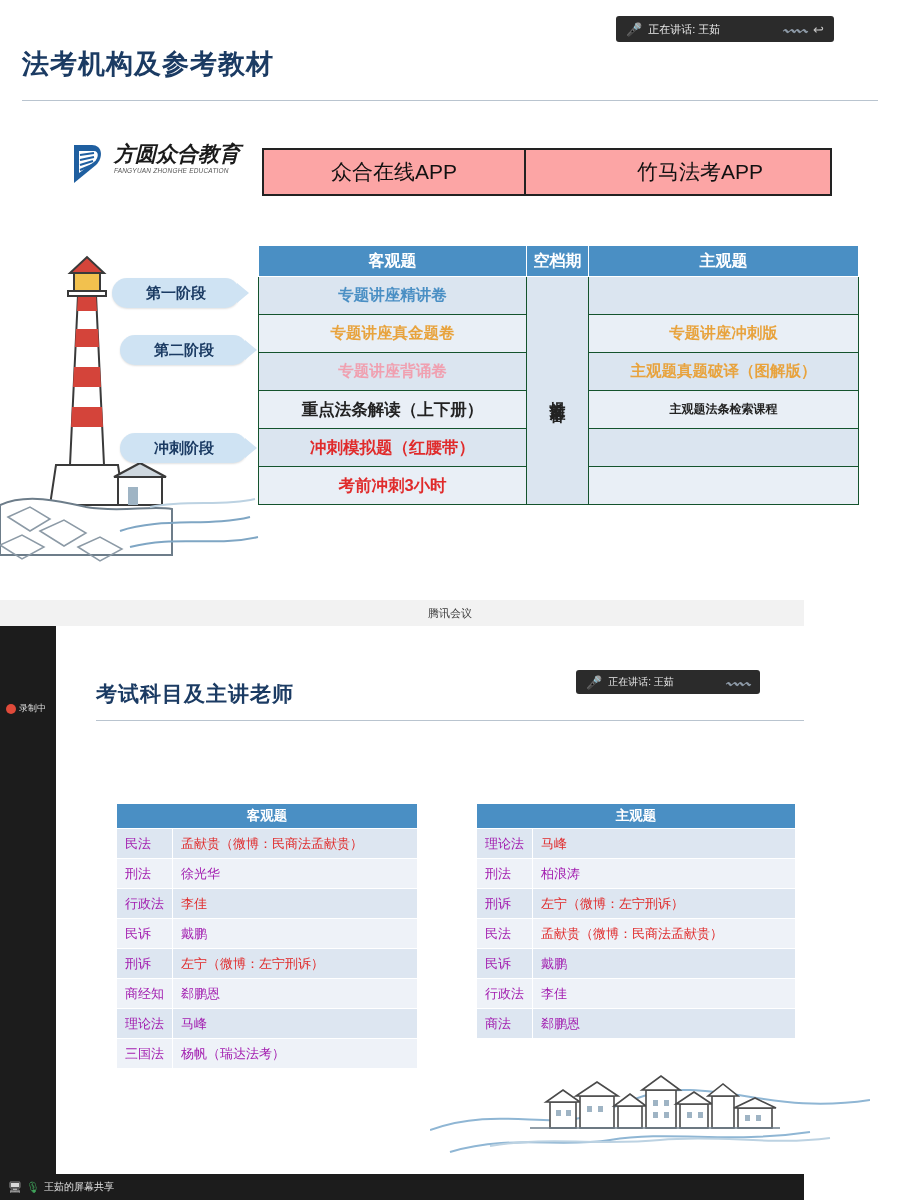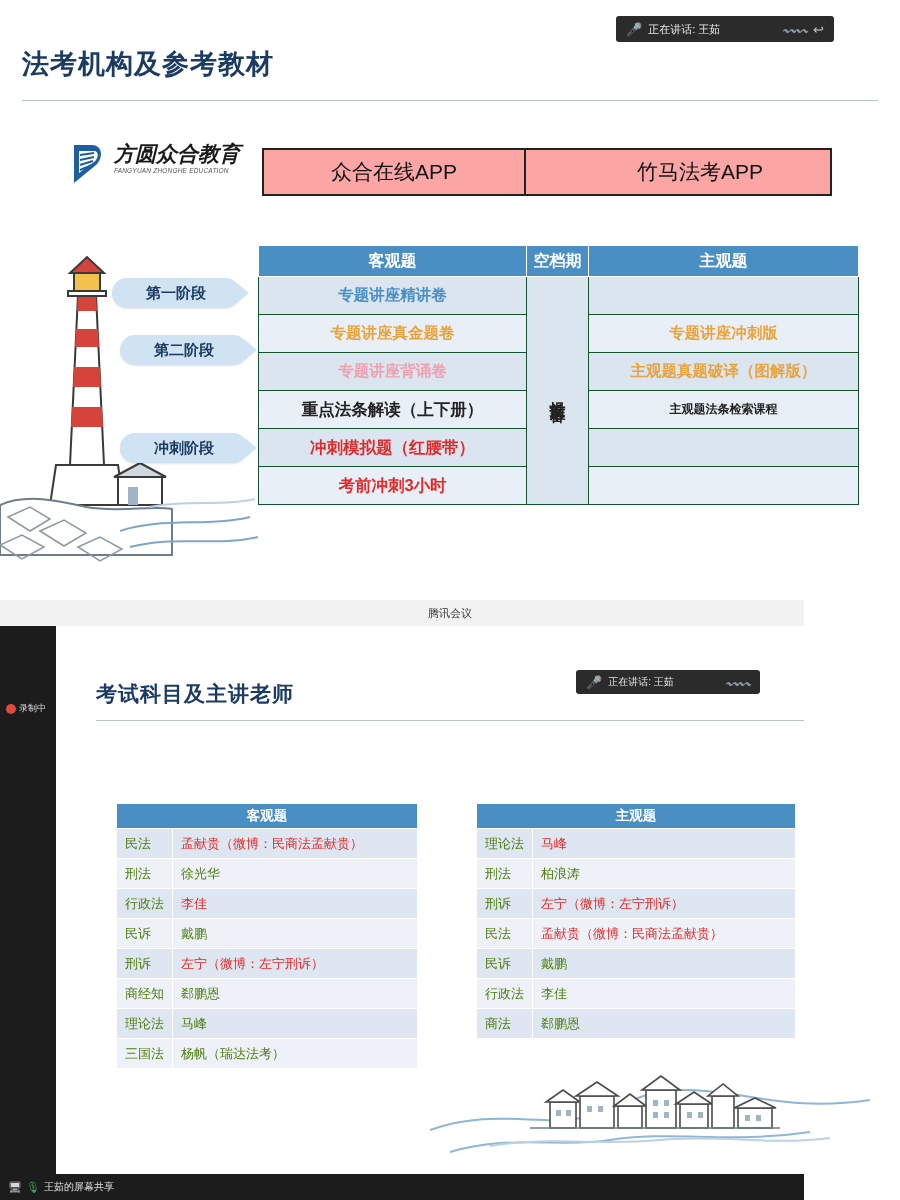--- a/index.html
+++ b/index.html
@@ -291,21 +291,21 @@
     font-weight: bold;
     font-size: 13.5px;
     height: 22px;
     border: 1px solid #ffffff;
   }
   .t2 td {
     height: 27px;
     border: 1px solid #ffffff;
     background: #eef2f8;
     padding-left: 8px;
-    color: #4d7c0f;
+    color: #a21caf;
     white-space: nowrap;
   }
   .t2 tr.odd td { background: #dde6f1; }
   .t2 td.subj { width: 56px; }
   .t2 td.red { color: #e02b2b; }
 
   
   .town {
     position: absolute;
     left: 430px; top: 1060px;

